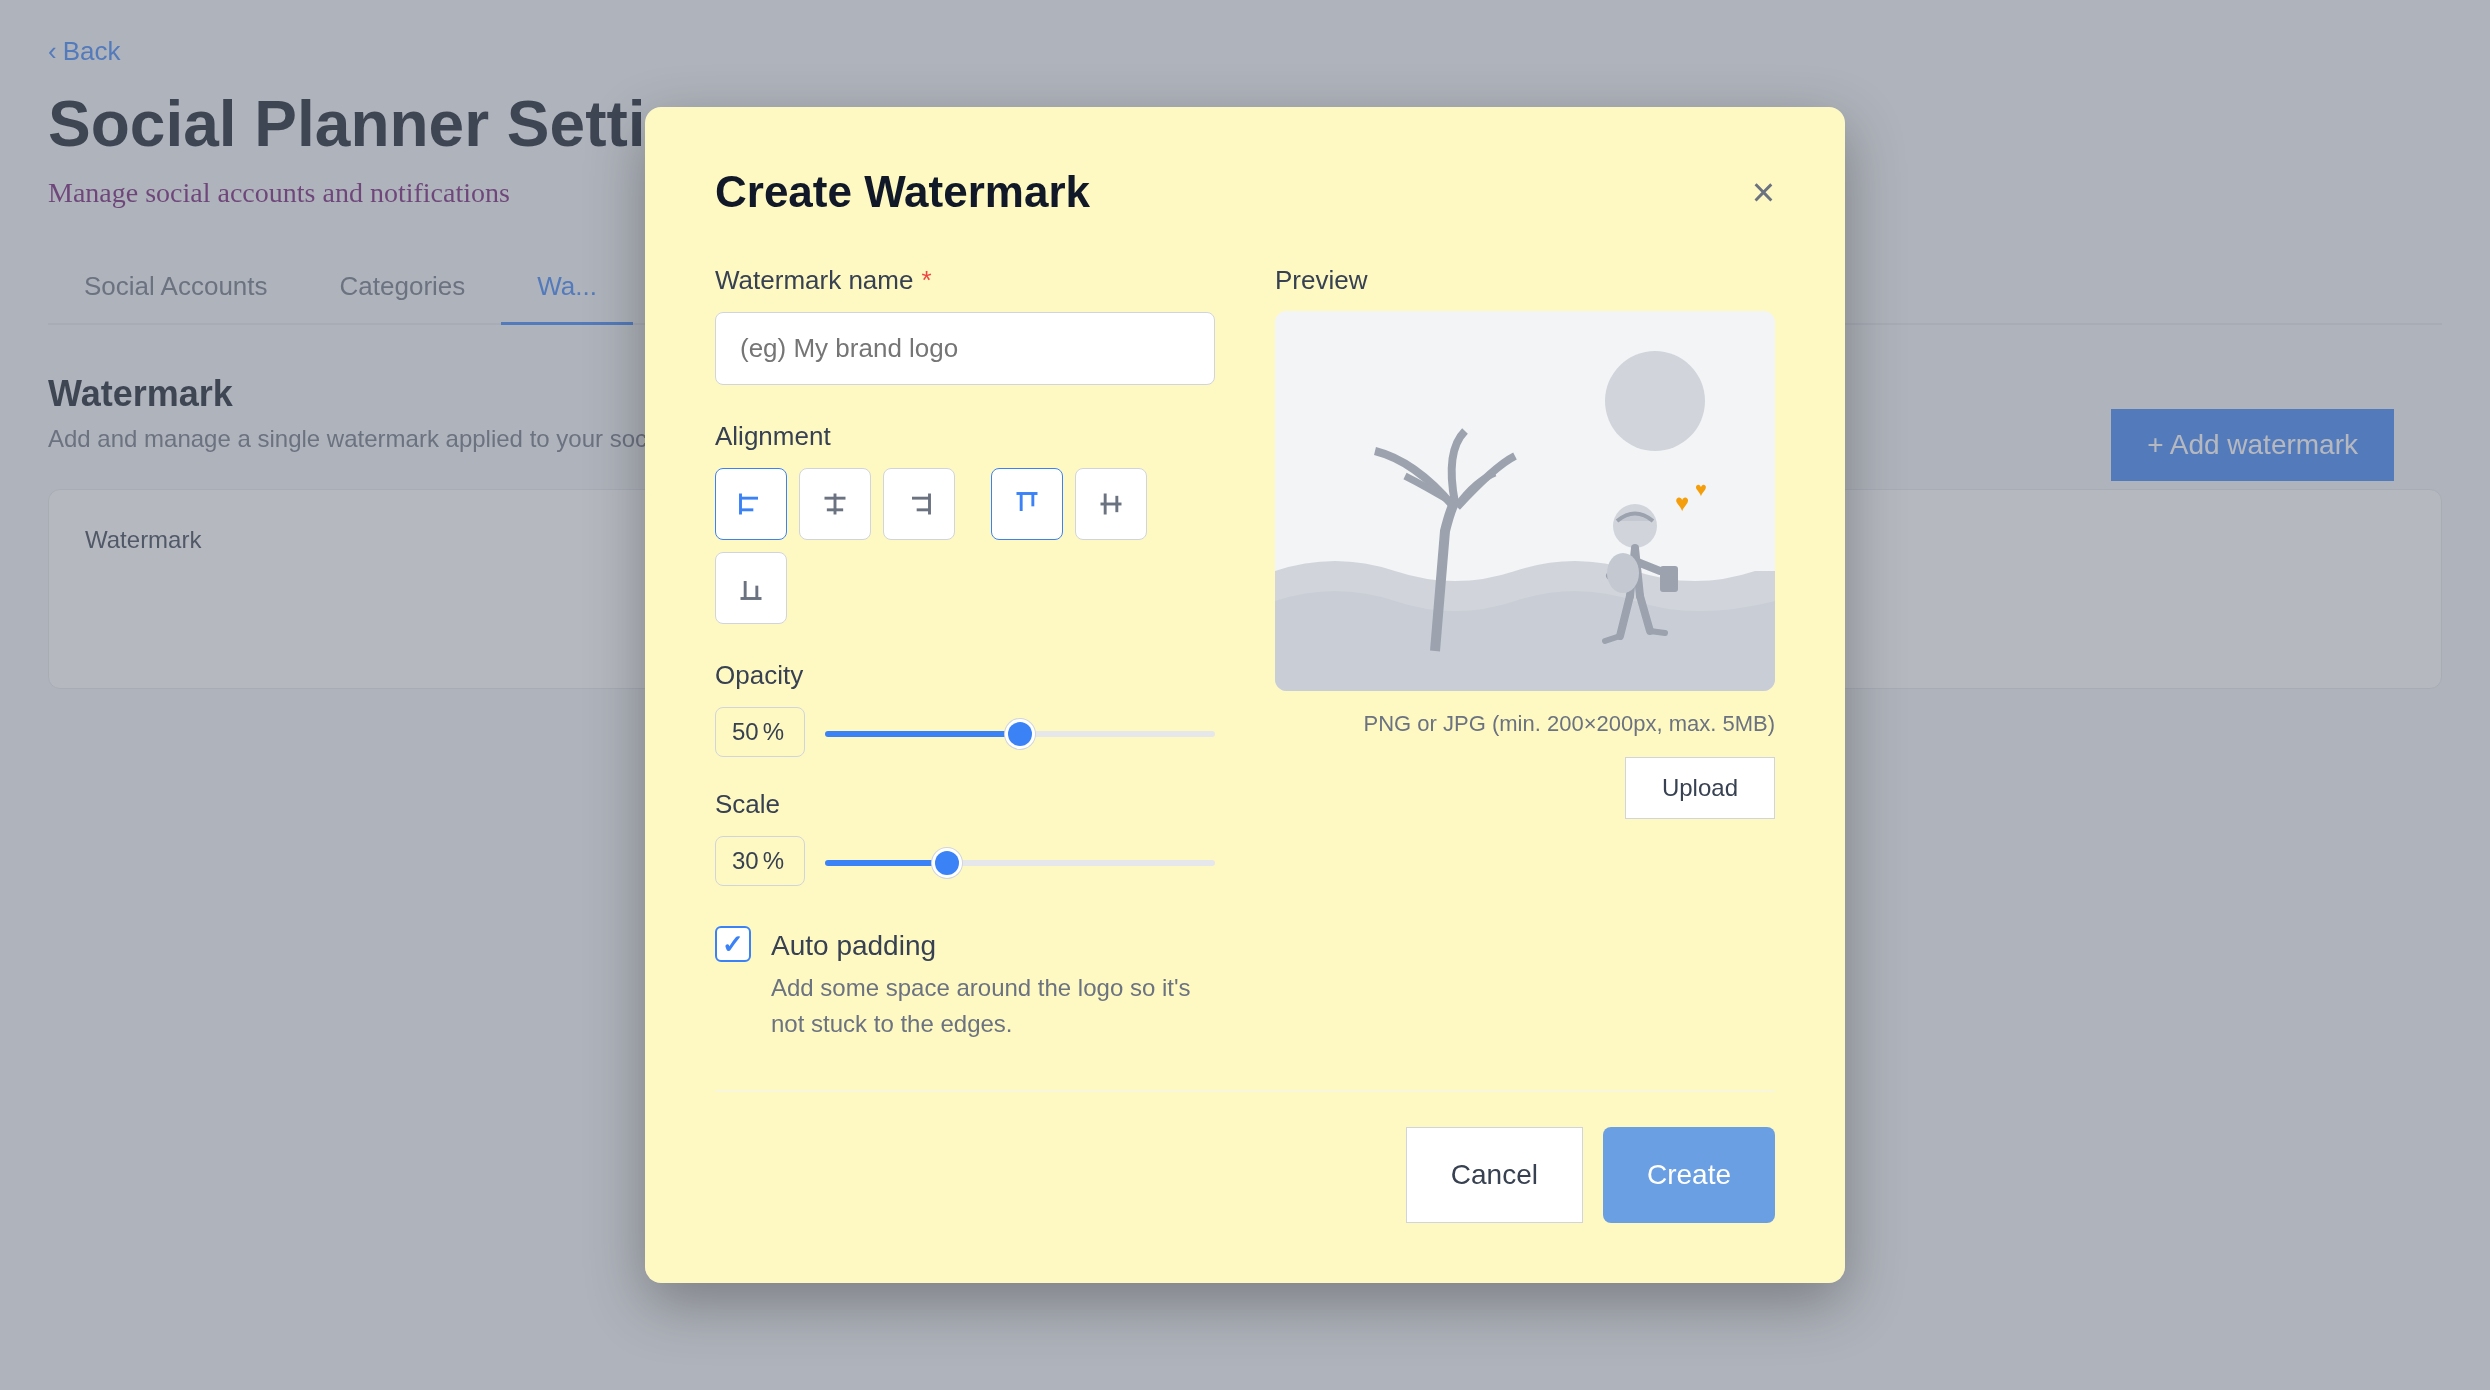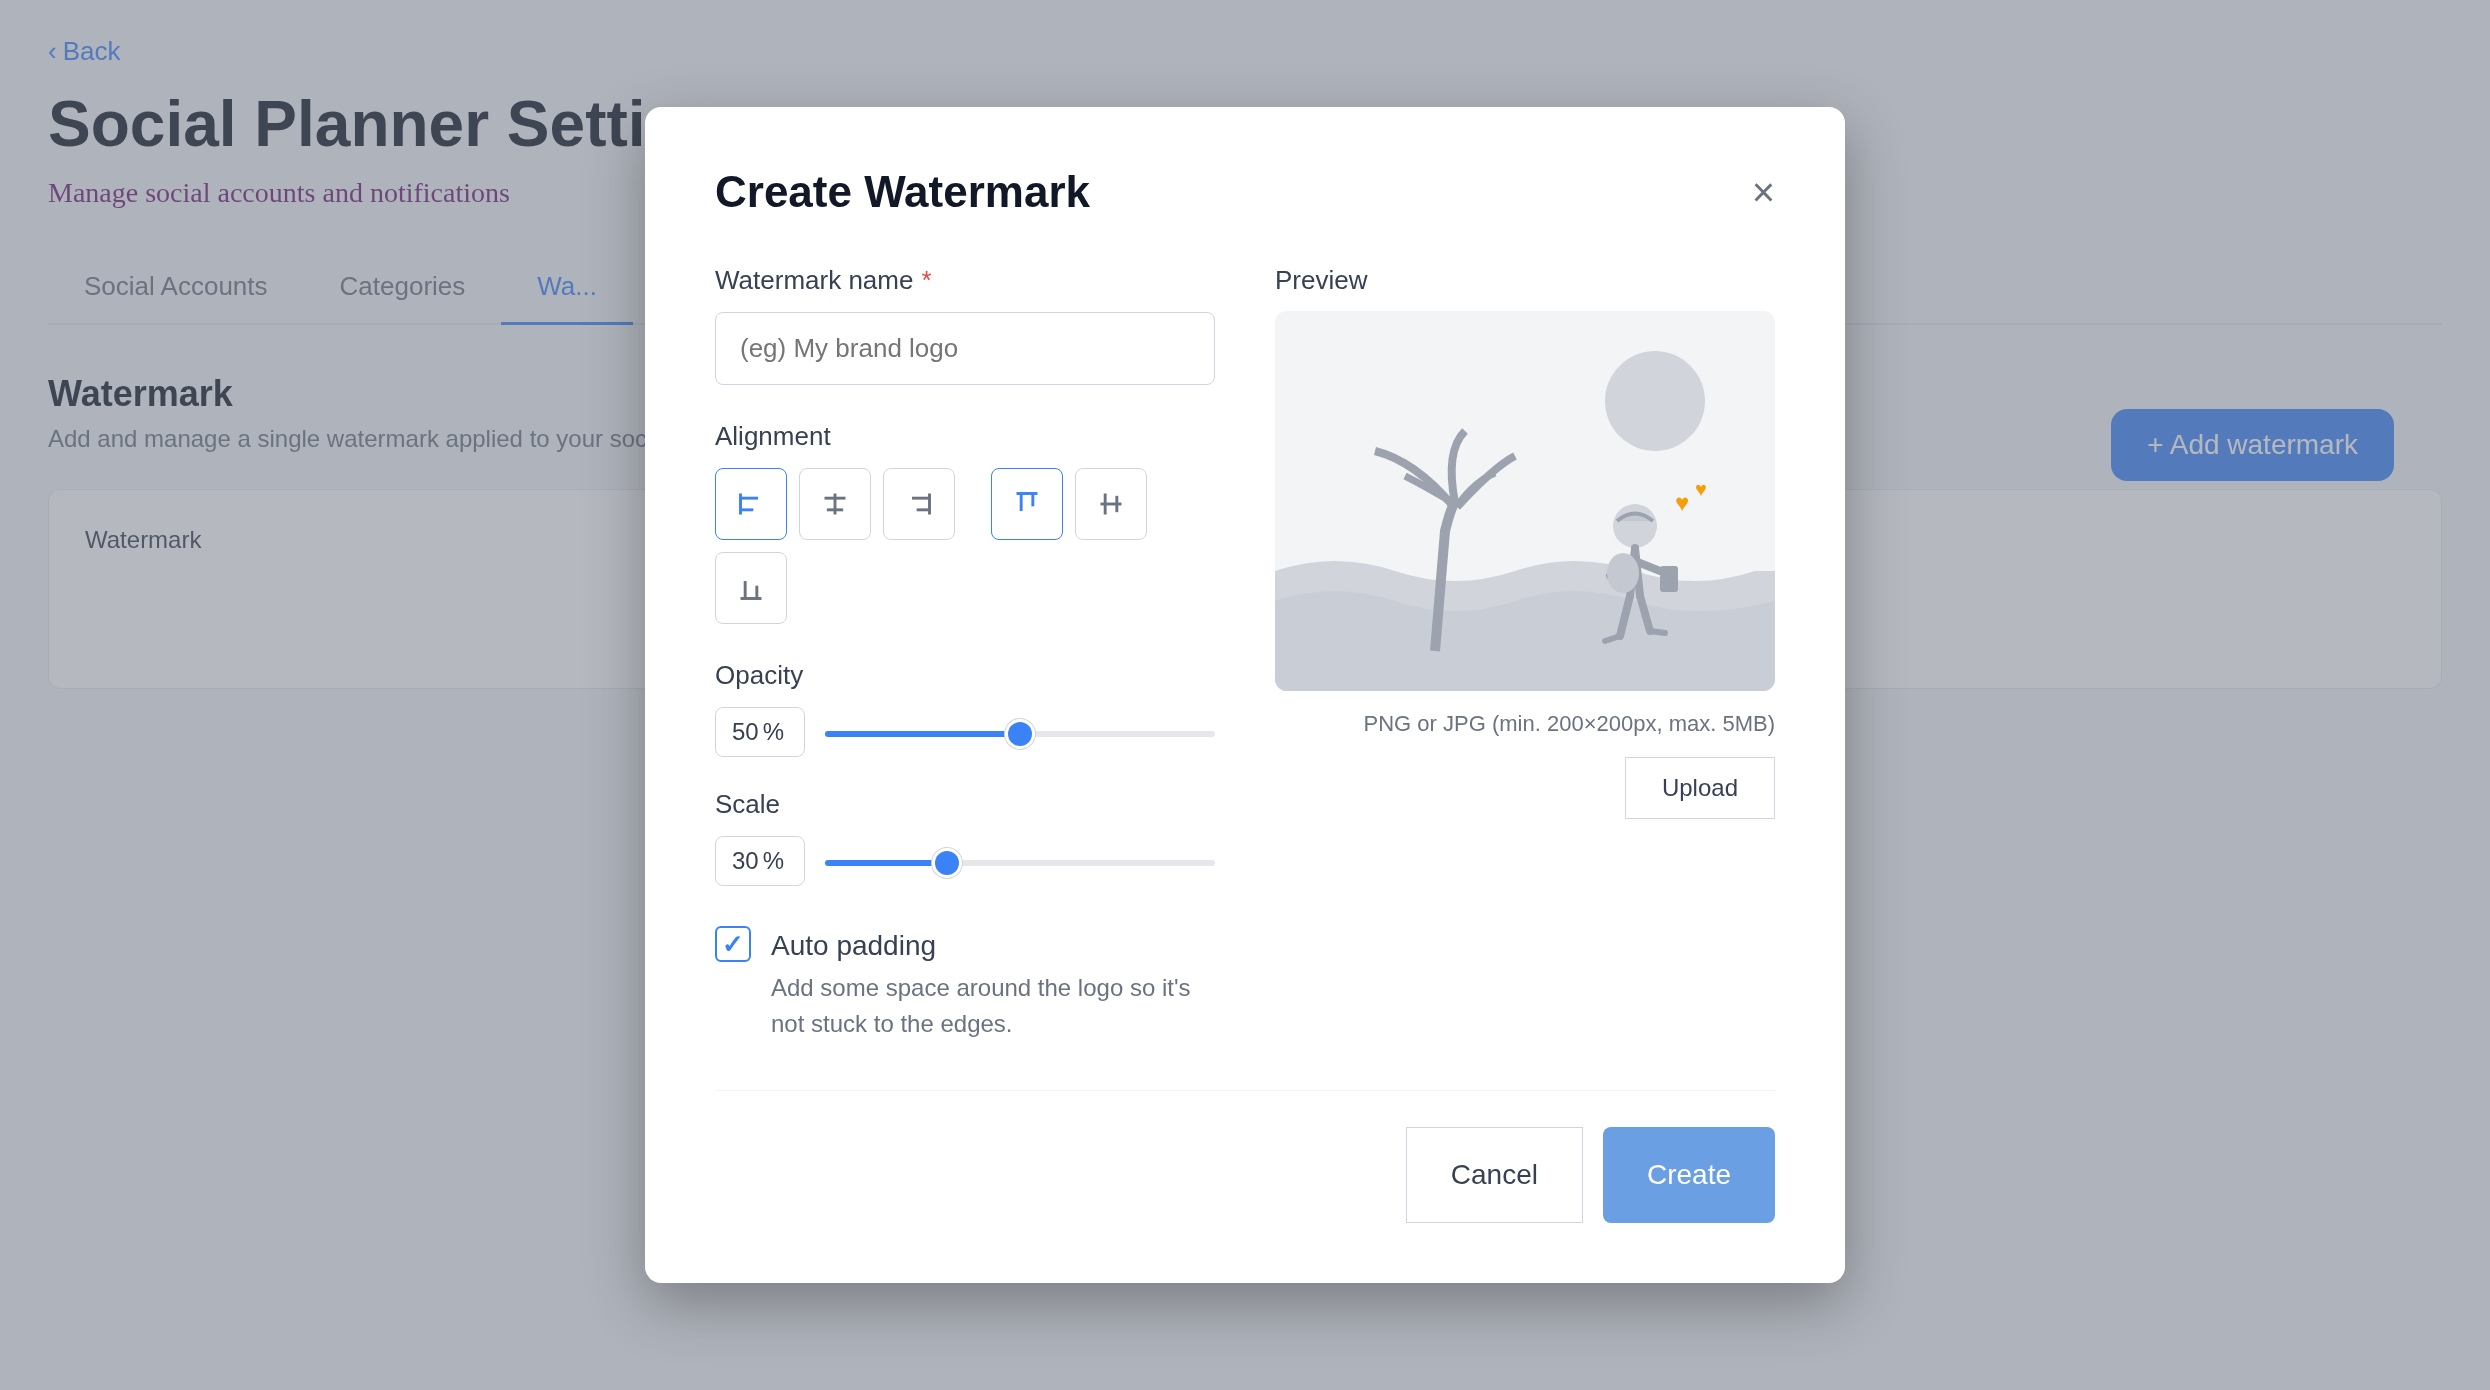--- a/index.html
+++ b/index.html
@@ -103,21 +103,21 @@
       color: #374151;
     }
 
     .add-watermark-btn {
       position: absolute;
       top: 36px;
       right: 48px;
       background: #3b82f6;
       color: white;
       border: none;
-      border-radius: 16px;
+      border-radius: 0;
       padding: 20px 36px;
       font-size: 28px;
       cursor: pointer;
       display: flex;
       align-items: center;
       gap: 10px;
     }
 
     
     .overlay {
@@ -125,21 +125,21 @@
       inset: 0;
       background: rgba(107, 114, 128, 0.5);
       display: flex;
       align-items: center;
       justify-content: center;
       z-index: 100;
     }
 
     
     .modal {
-      background: #ffffff;
+      background: #fef9c3;
       border-radius: 16px;
       width: 1200px;
       padding: 60px 70px;
       position: relative;
       box-shadow: 0 20px 60px rgba(0,0,0,0.3);
     }
 
     .modal-header {
       display: flex;
       justify-content: space-between;

